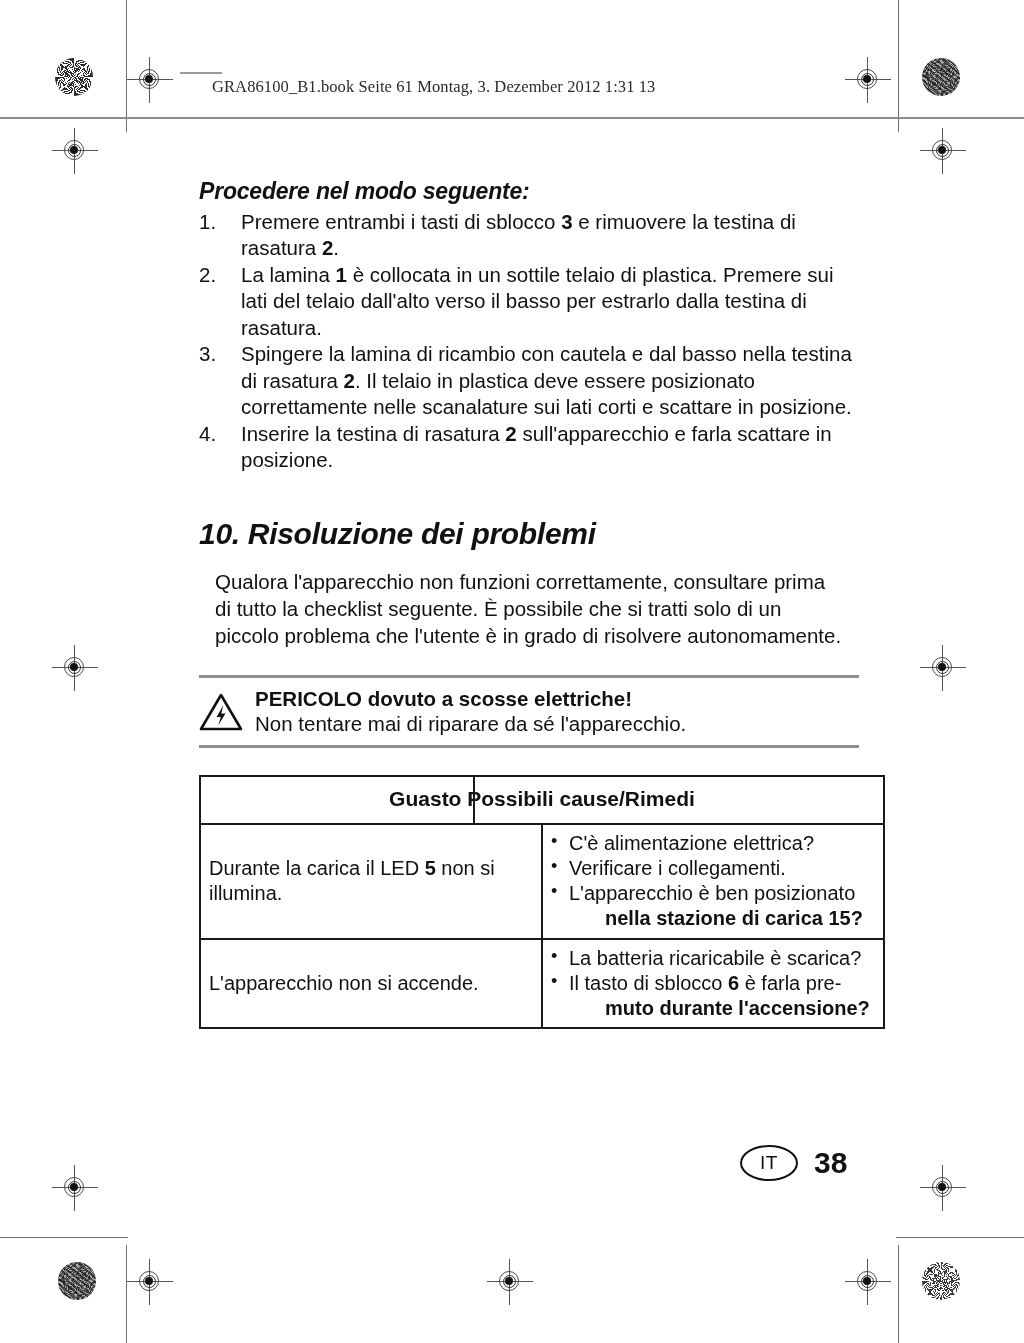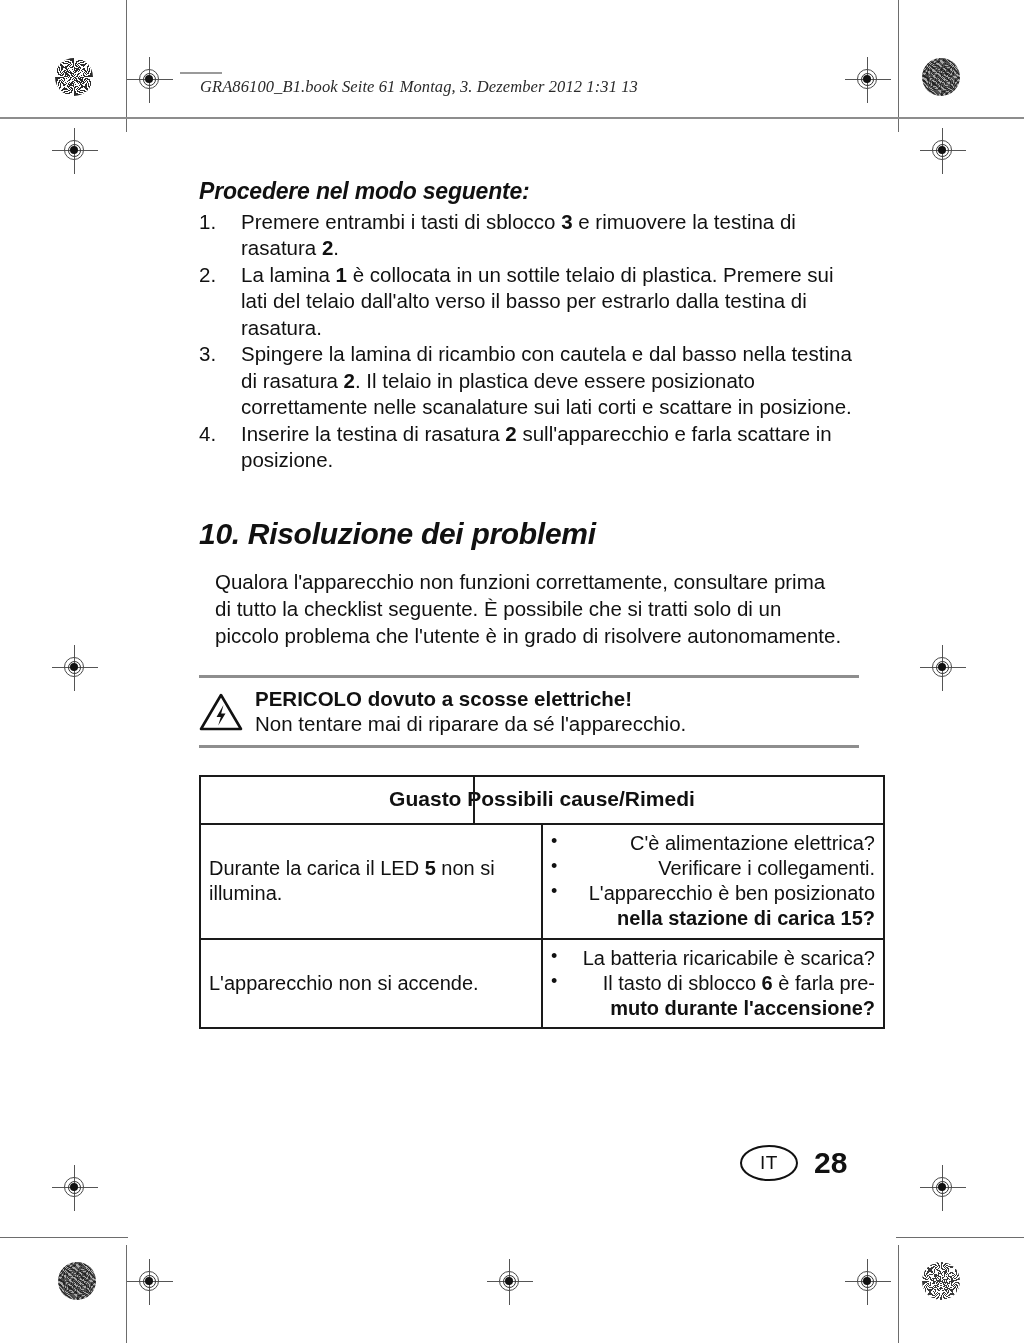--- a/index.html
+++ b/index.html
@@ -83,28 +83,27 @@
   .trimline {
     position: absolute;
     background: #6d6d6d;
   }
   .trimline.h { height: 1.3px; }
   .trimline.v { width: 1.3px; }
 
   
   .page-header {
     position: absolute;
-    left: 200px;
+    left: 212px;
     top: 77px;
     font-family: "Liberation Serif", serif;
     font-size: 16.5px;
     color: #2a2a2a;
     letter-spacing: 0.1px;
     white-space: nowrap;
-    font-style: italic;
   }
   .header-rule {
     position: absolute;
     left: 180px;
     top: 72px;
     width: 42px;
     height: 2px;
     background: #9a9a9a;
   }
   .header-underline {
@@ -224,21 +223,20 @@
     left: 272px;
     width: 2.2px;
     height: 100%;
     background: #1a1a1a;
   }
   table.trouble td.cause {
     width: 272px;
   }
   table.trouble td.remedy {
     padding-left: 4px;
-    text-align: right;
   }
   ul.bullets {
     list-style: none;
     margin: 0;
     padding: 0;
   }
   ul.bullets li {
     position: relative;
     padding-left: 22px;
     text-indent: 0;
@@ -444,14 +442,14 @@
         </tr>
       </tbody>
   </table>
 
 </div>
 
 <div class="footer">
   <div class="lang-badge">
     <span>IT</span>
   </div>
-  <div class="page-num">28</div>
+  <div class="page-num">38</div>
 </div>
 
 </body></html>

